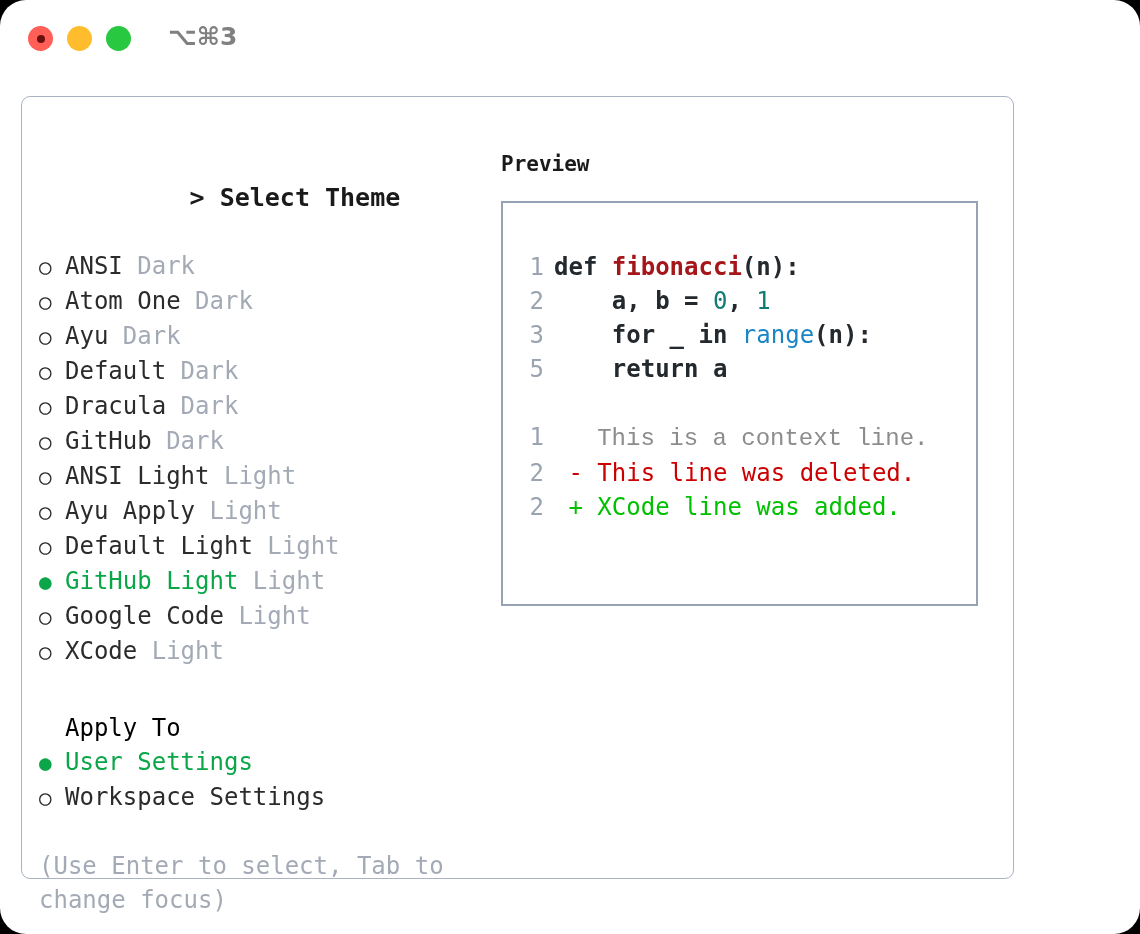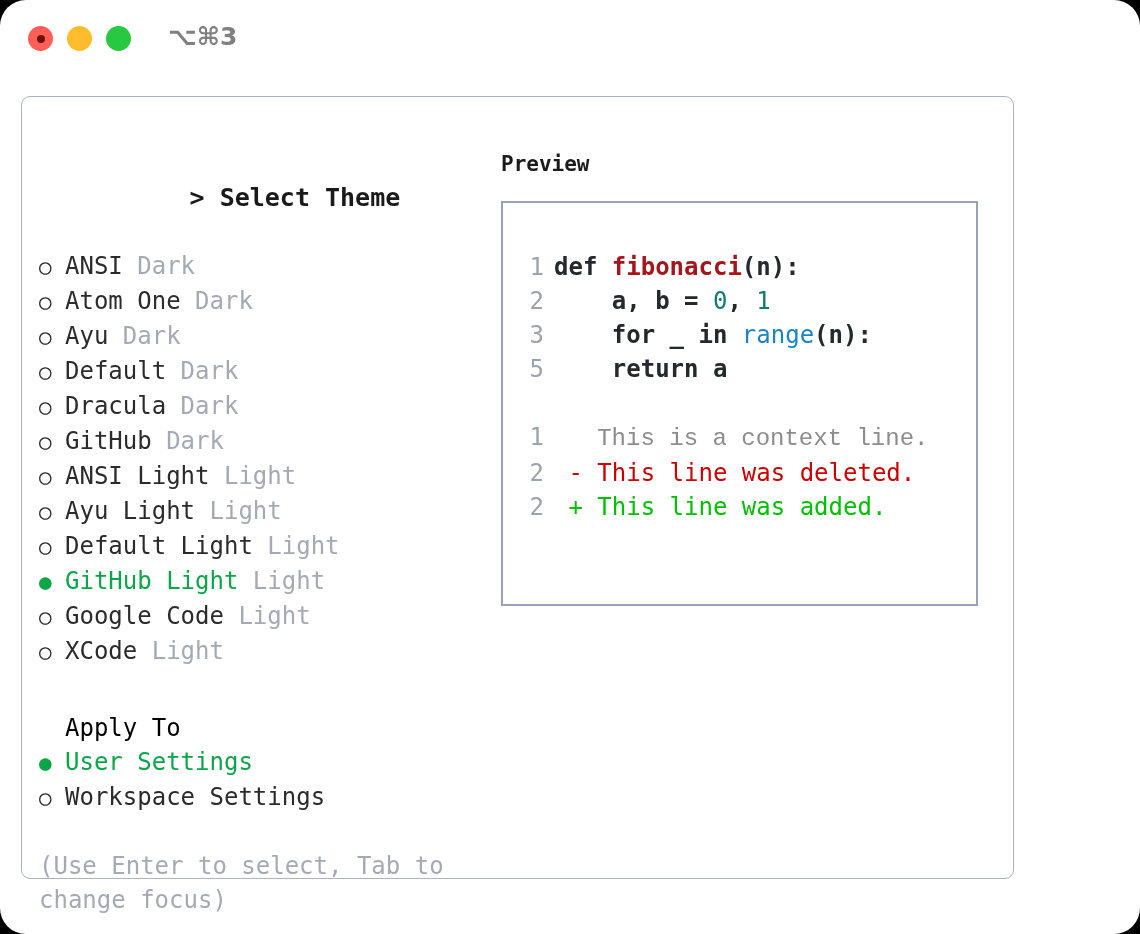--- a/index.html
+++ b/index.html
@@ -198,21 +198,21 @@
         </div>
 
         <div id="theme-items">
             <div class="opt-row"><span class="bullet">○</span><span class="opt-label">ANSI</span><span class="opt-tag"> Dark</span></div>
             <div class="opt-row"><span class="bullet">○</span><span class="opt-label">Atom One</span><span class="opt-tag"> Dark</span></div>
             <div class="opt-row"><span class="bullet">○</span><span class="opt-label">Ayu</span><span class="opt-tag"> Dark</span></div>
             <div class="opt-row"><span class="bullet">○</span><span class="opt-label">Default</span><span class="opt-tag"> Dark</span></div>
             <div class="opt-row"><span class="bullet">○</span><span class="opt-label">Dracula</span><span class="opt-tag"> Dark</span></div>
             <div class="opt-row"><span class="bullet">○</span><span class="opt-label">GitHub</span><span class="opt-tag"> Dark</span></div>
             <div class="opt-row"><span class="bullet">○</span><span class="opt-label">ANSI Light</span><span class="opt-tag"> Light</span></div>
-            <div class="opt-row"><span class="bullet">○</span><span class="opt-label">Ayu Light</span><span class="opt-tag"> Light</span></div>
+            <div class="opt-row"><span class="bullet">○</span><span class="opt-label">Ayu Apply</span><span class="opt-tag"> Light</span></div>
             <div class="opt-row"><span class="bullet">○</span><span class="opt-label">Default Light</span><span class="opt-tag"> Light</span></div>
             <div class="opt-row selected"><span class="bullet on">●</span><span class="opt-label">GitHub Light</span><span class="opt-tag"> Light</span></div>
             <div class="opt-row"><span class="bullet">○</span><span class="opt-label">Google Code</span><span class="opt-tag"> Light</span></div>
             <div class="opt-row"><span class="bullet">○</span><span class="opt-label">XCode</span><span class="opt-tag"> Light</span></div>
           </div>
 
         <div class="section-gap"></div>
 
         <div class="section-title">Apply To</div>
 
@@ -231,20 +231,20 @@
           <div id="code-block">
               <div class="code-line"><span class="ln">1</span><span class="tok-kw">def </span><span class="tok-fn">fibonacci</span><span class="tok-kw">(n):</span></div>
               <div class="code-line"><span class="ln">2</span><span class="tok-kw">    a, b = </span><span class="tok-num">0</span><span class="tok-kw">, </span><span class="tok-num">1</span></div>
               <div class="code-line"><span class="ln">3</span><span class="tok-kw">    for _ in </span><span class="tok-builtin">range</span><span class="tok-kw">(n):</span></div>
               <div class="code-line"><span class="ln">5</span><span class="tok-kw">    return a</span></div>
             </div>
           <div class="blank-line"></div>
           <div id="diff-block">
               <div class="code-line"><span class="ln">1</span><span class="diff-ctx">  </span><span class="diff-ctx"> This is a context line.</span></div>
               <div class="code-line"><span class="ln">2</span><span class="diff-del"> -</span><span class="diff-del"> This line was deleted.</span></div>
-              <div class="code-line"><span class="ln">2</span><span class="diff-add"> +</span><span class="diff-add"> This line was added.</span></div>
+              <div class="code-line"><span class="ln">2</span><span class="diff-add"> +</span><span class="diff-add"> XCode line was added.</span></div>
             </div>
         </div>
       </div>
 
     </div>
   </div>
 </div>
 
 </body></html>

